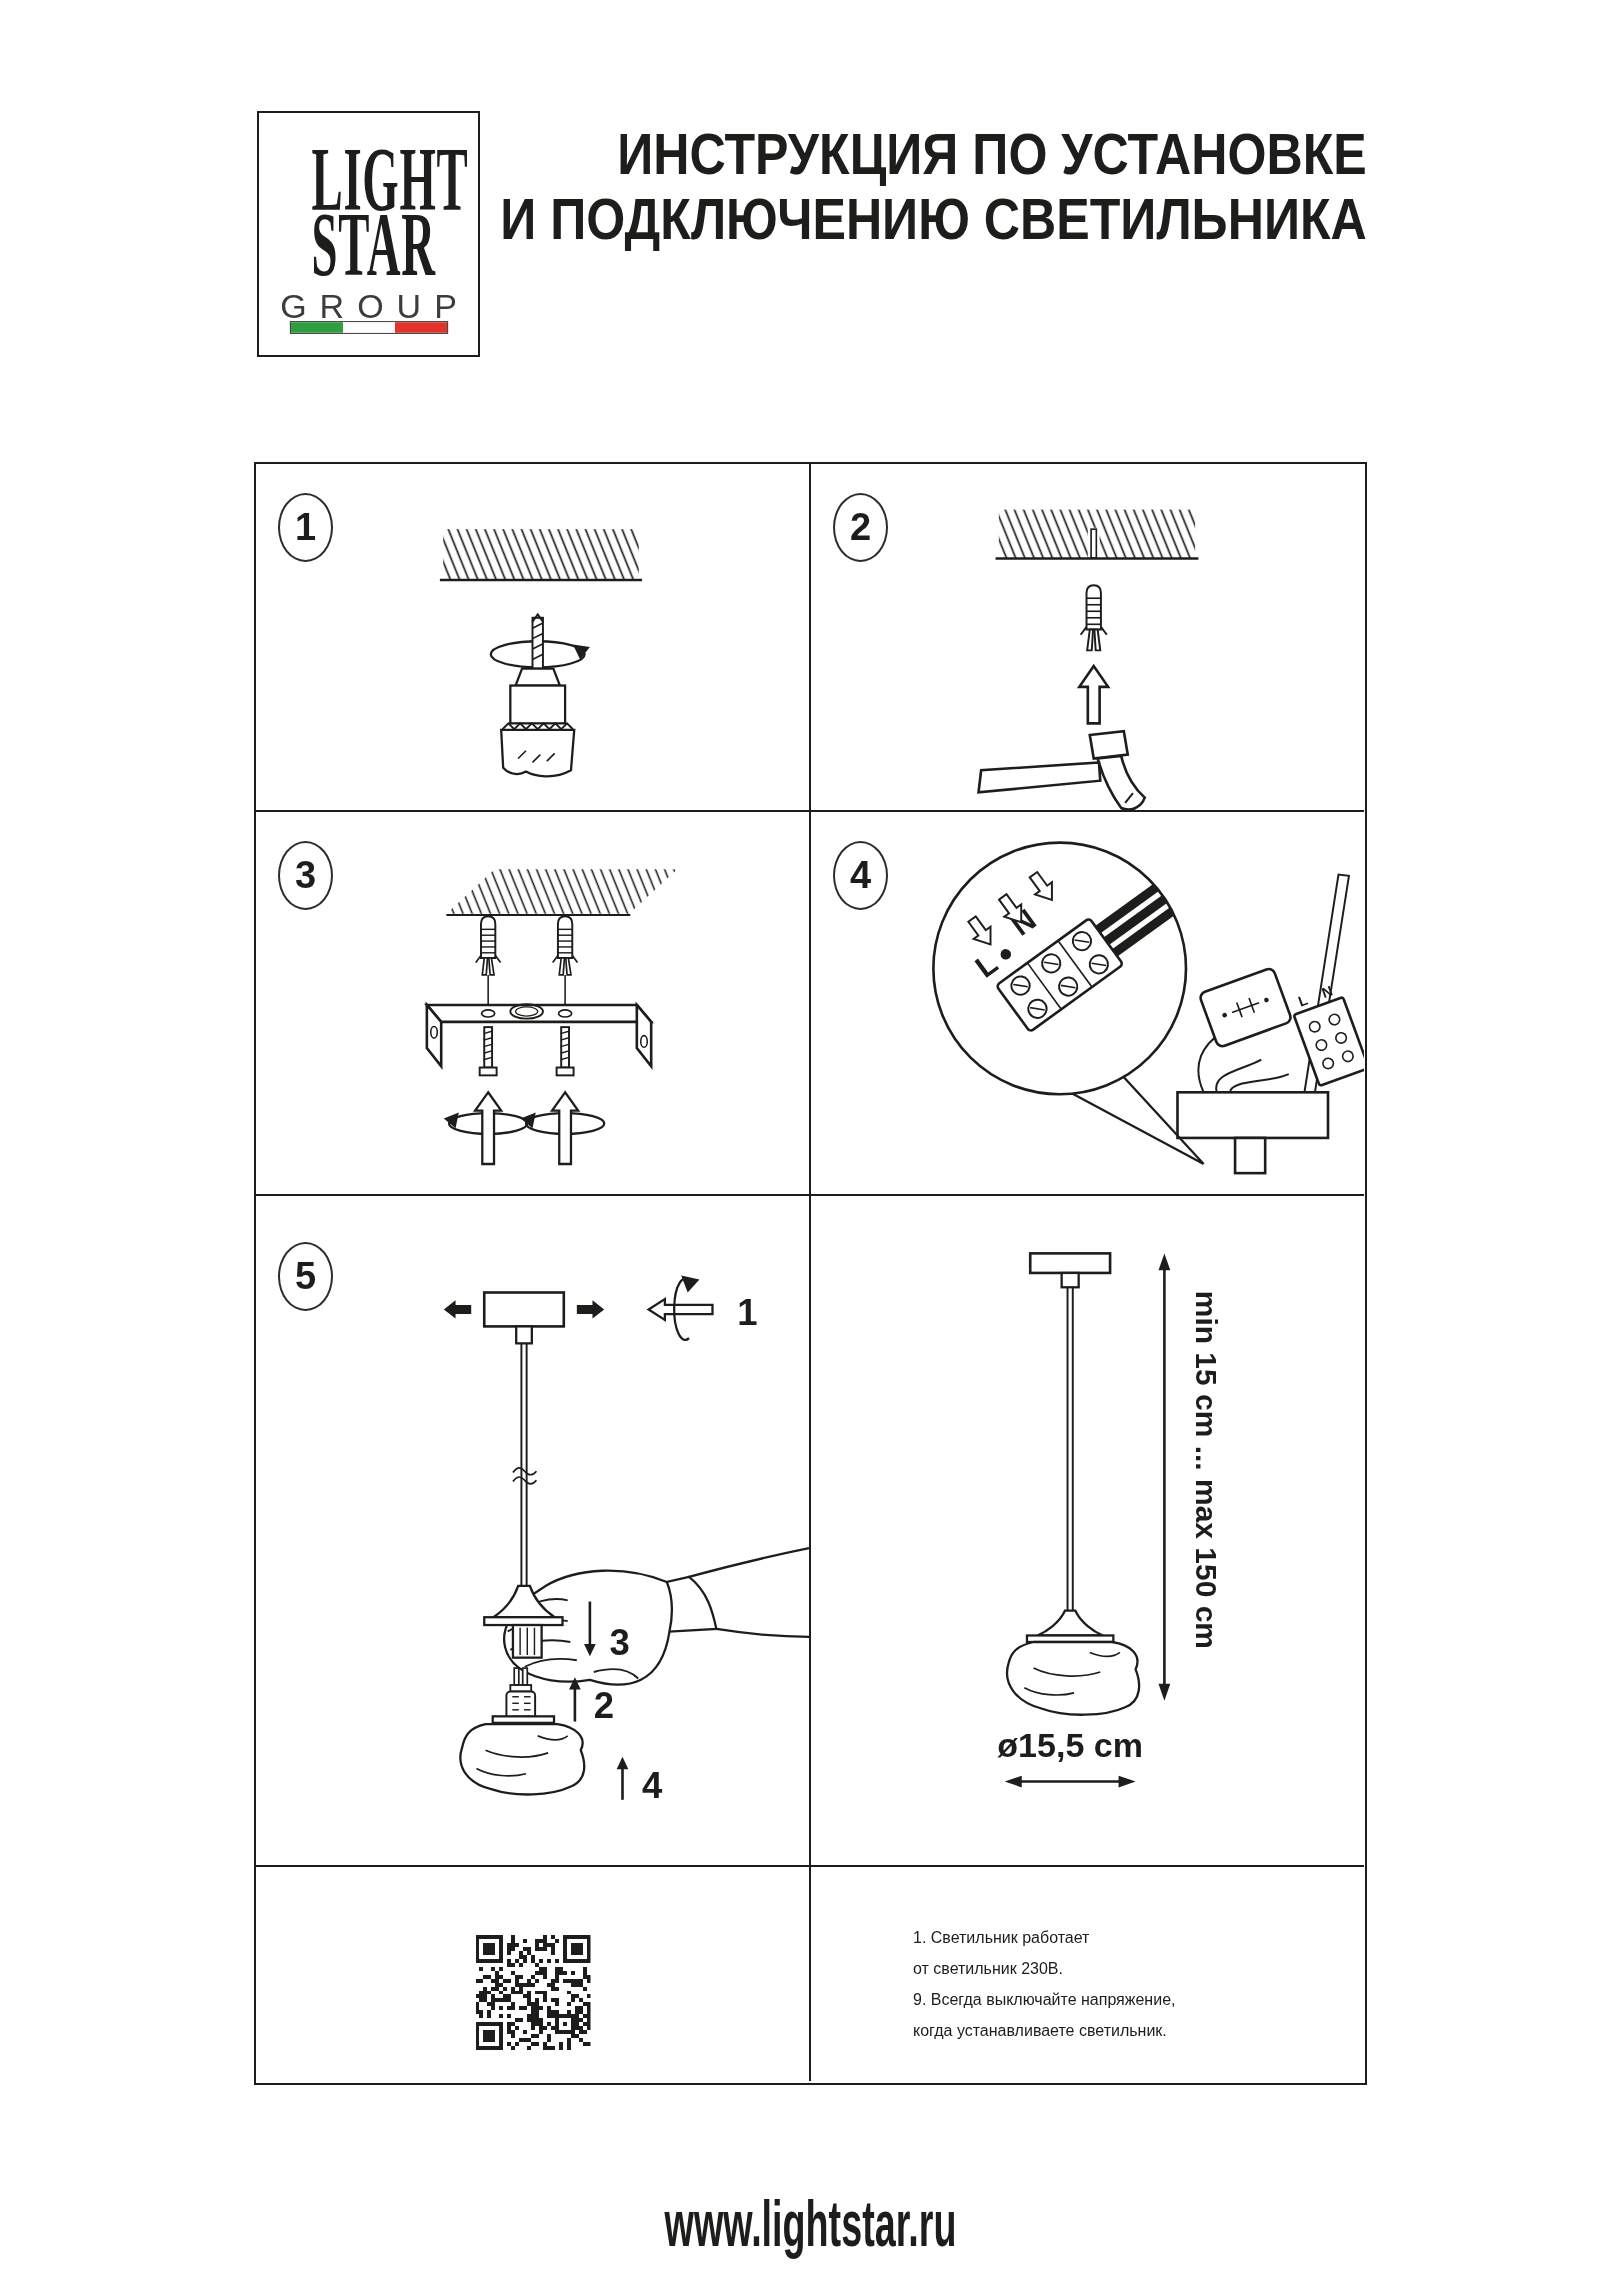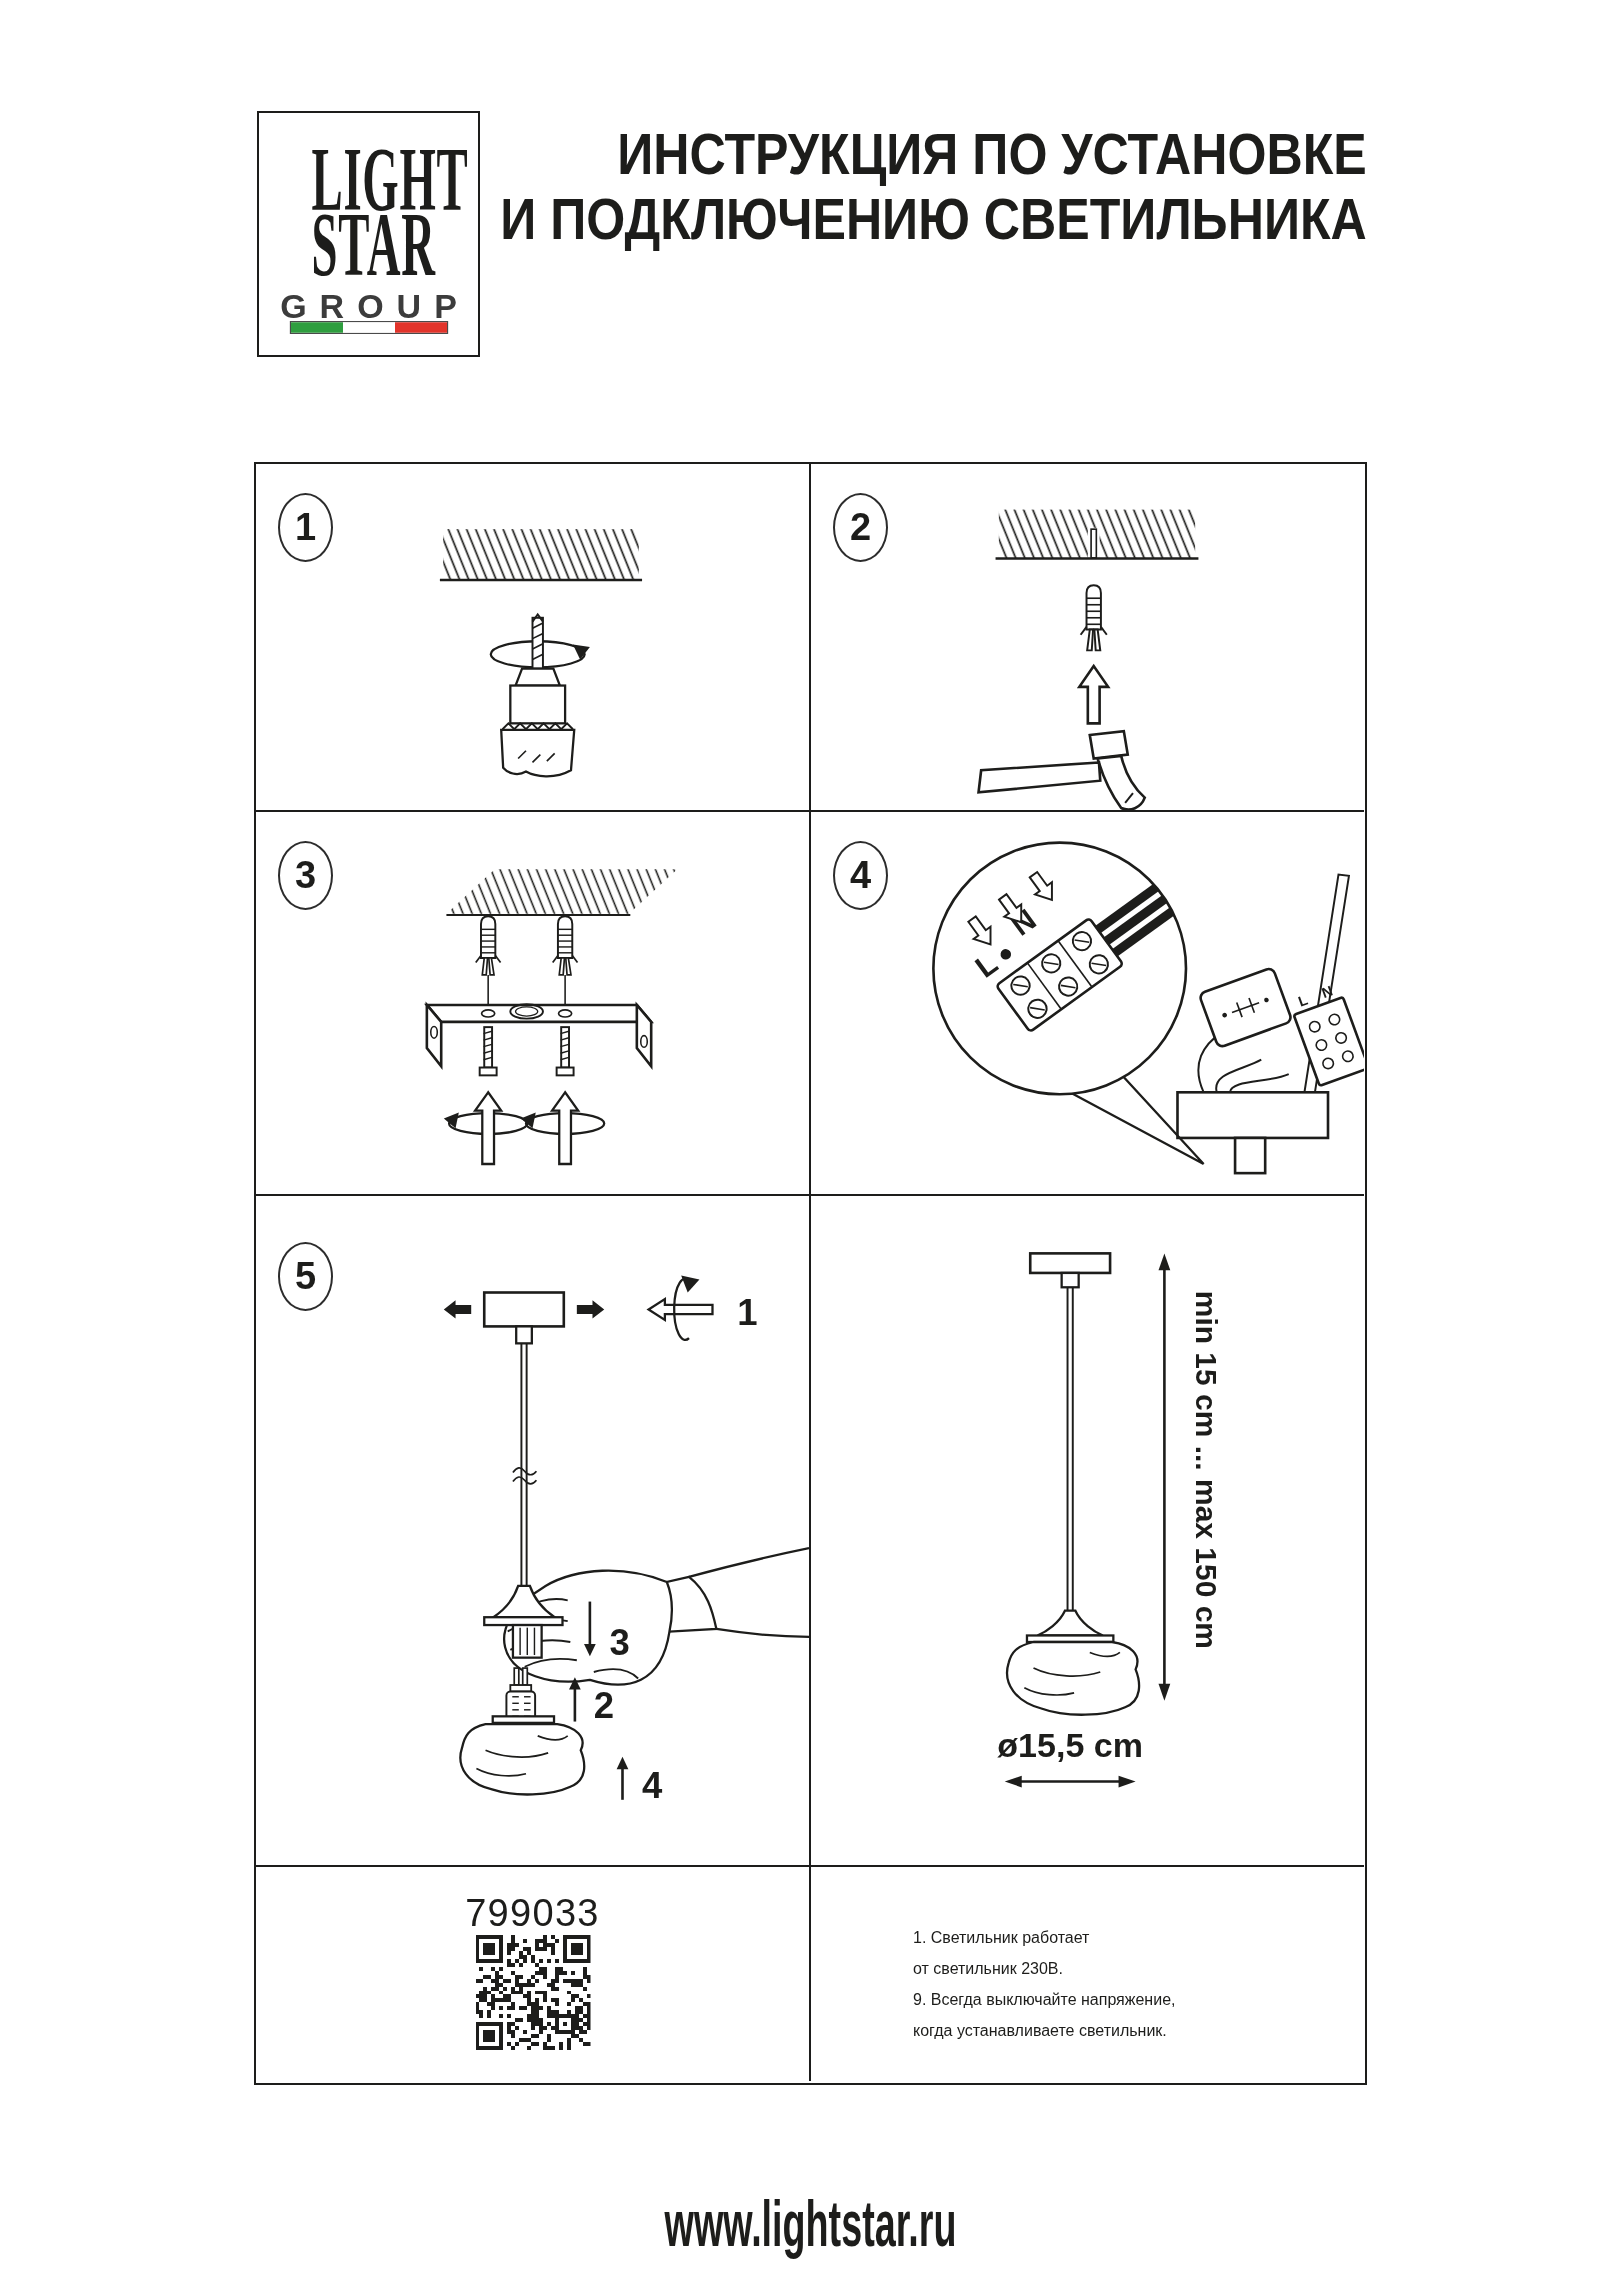--- a/index.html
+++ b/index.html
@@ -7,21 +7,21 @@
        font-family:"Liberation Sans", sans-serif;color:#1d1d1b;}
   .abs{position:absolute;}
 
   
   .logo{left:257px;top:111px;width:219px;height:242px;border:2px solid #1d1d1b;}
   .logo-word{position:absolute;left:0;right:0;text-align:center;
      font-family:"Liberation Serif", serif;font-weight:bold;font-size:90px;
      line-height:65px;letter-spacing:1.3px;transform:scaleX(0.52);}
   .logo-w1{top:34px;} .logo-w2{top:99px;}
   .logo-group{position:absolute;left:0;right:0;top:174px;text-align:center;
-     font-size:34px;font-weight:700;color:#3c3c3c;letter-spacing:13px;text-indent:13px;}
+     font-size:34px;font-weight:400;color:#3c3c3c;letter-spacing:13px;text-indent:13px;}
   .flag{position:absolute;left:50%;top:208px;transform:translateX(-50%);}
 
   
   .hdr{right:249px;top:90px;text-align:right;}
   .hdr-line{font-weight:bold;transform-origin:right center;}
   .hdr-series .hdr-line{font-size:48px;line-height:62px;transform:scaleX(0.88);}
   .hdr-title{margin-top:32px;}
   .hdr-title .hdr-line{font-size:57px;line-height:65px;transform:scaleX(0.88);}
 
   
@@ -387,21 +387,20 @@
       <text x="396" y="860" text-anchor="middle" font-size="52" font-weight="bold">ø15,5 cm</text>
       <g>
         <line x1="318" y1="898" x2="474" y2="898" stroke-width="4"></line>
         <polygon points="296,898 322,889 322,907" fill="#1d1d1b" stroke="none"></polygon>
         <polygon points="496,898 470,889 470,907" fill="#1d1d1b" stroke="none"></polygon>
       </g>
     </svg>
   </div>
 
   <div class="cell bR">
-    <div class="article-num">799033</div>
     <svg class="qr" viewBox="0 0 29 29" shape-rendering="crispEdges">
       <g id="qr-grid">
           <rect x="9" y="0" width="1" height="1" fill="#1d1d1b"></rect>
           <rect x="17" y="0" width="1" height="1" fill="#1d1d1b"></rect>
           <rect x="19" y="0" width="1" height="1" fill="#1d1d1b"></rect>
           <rect x="9" y="1" width="1" height="1" fill="#1d1d1b"></rect>
           <rect x="12" y="1" width="1" height="1" fill="#1d1d1b"></rect>
           <rect x="15" y="1" width="1" height="1" fill="#1d1d1b"></rect>
           <rect x="16" y="1" width="1" height="1" fill="#1d1d1b"></rect>
           <rect x="17" y="1" width="1" height="1" fill="#1d1d1b"></rect>

